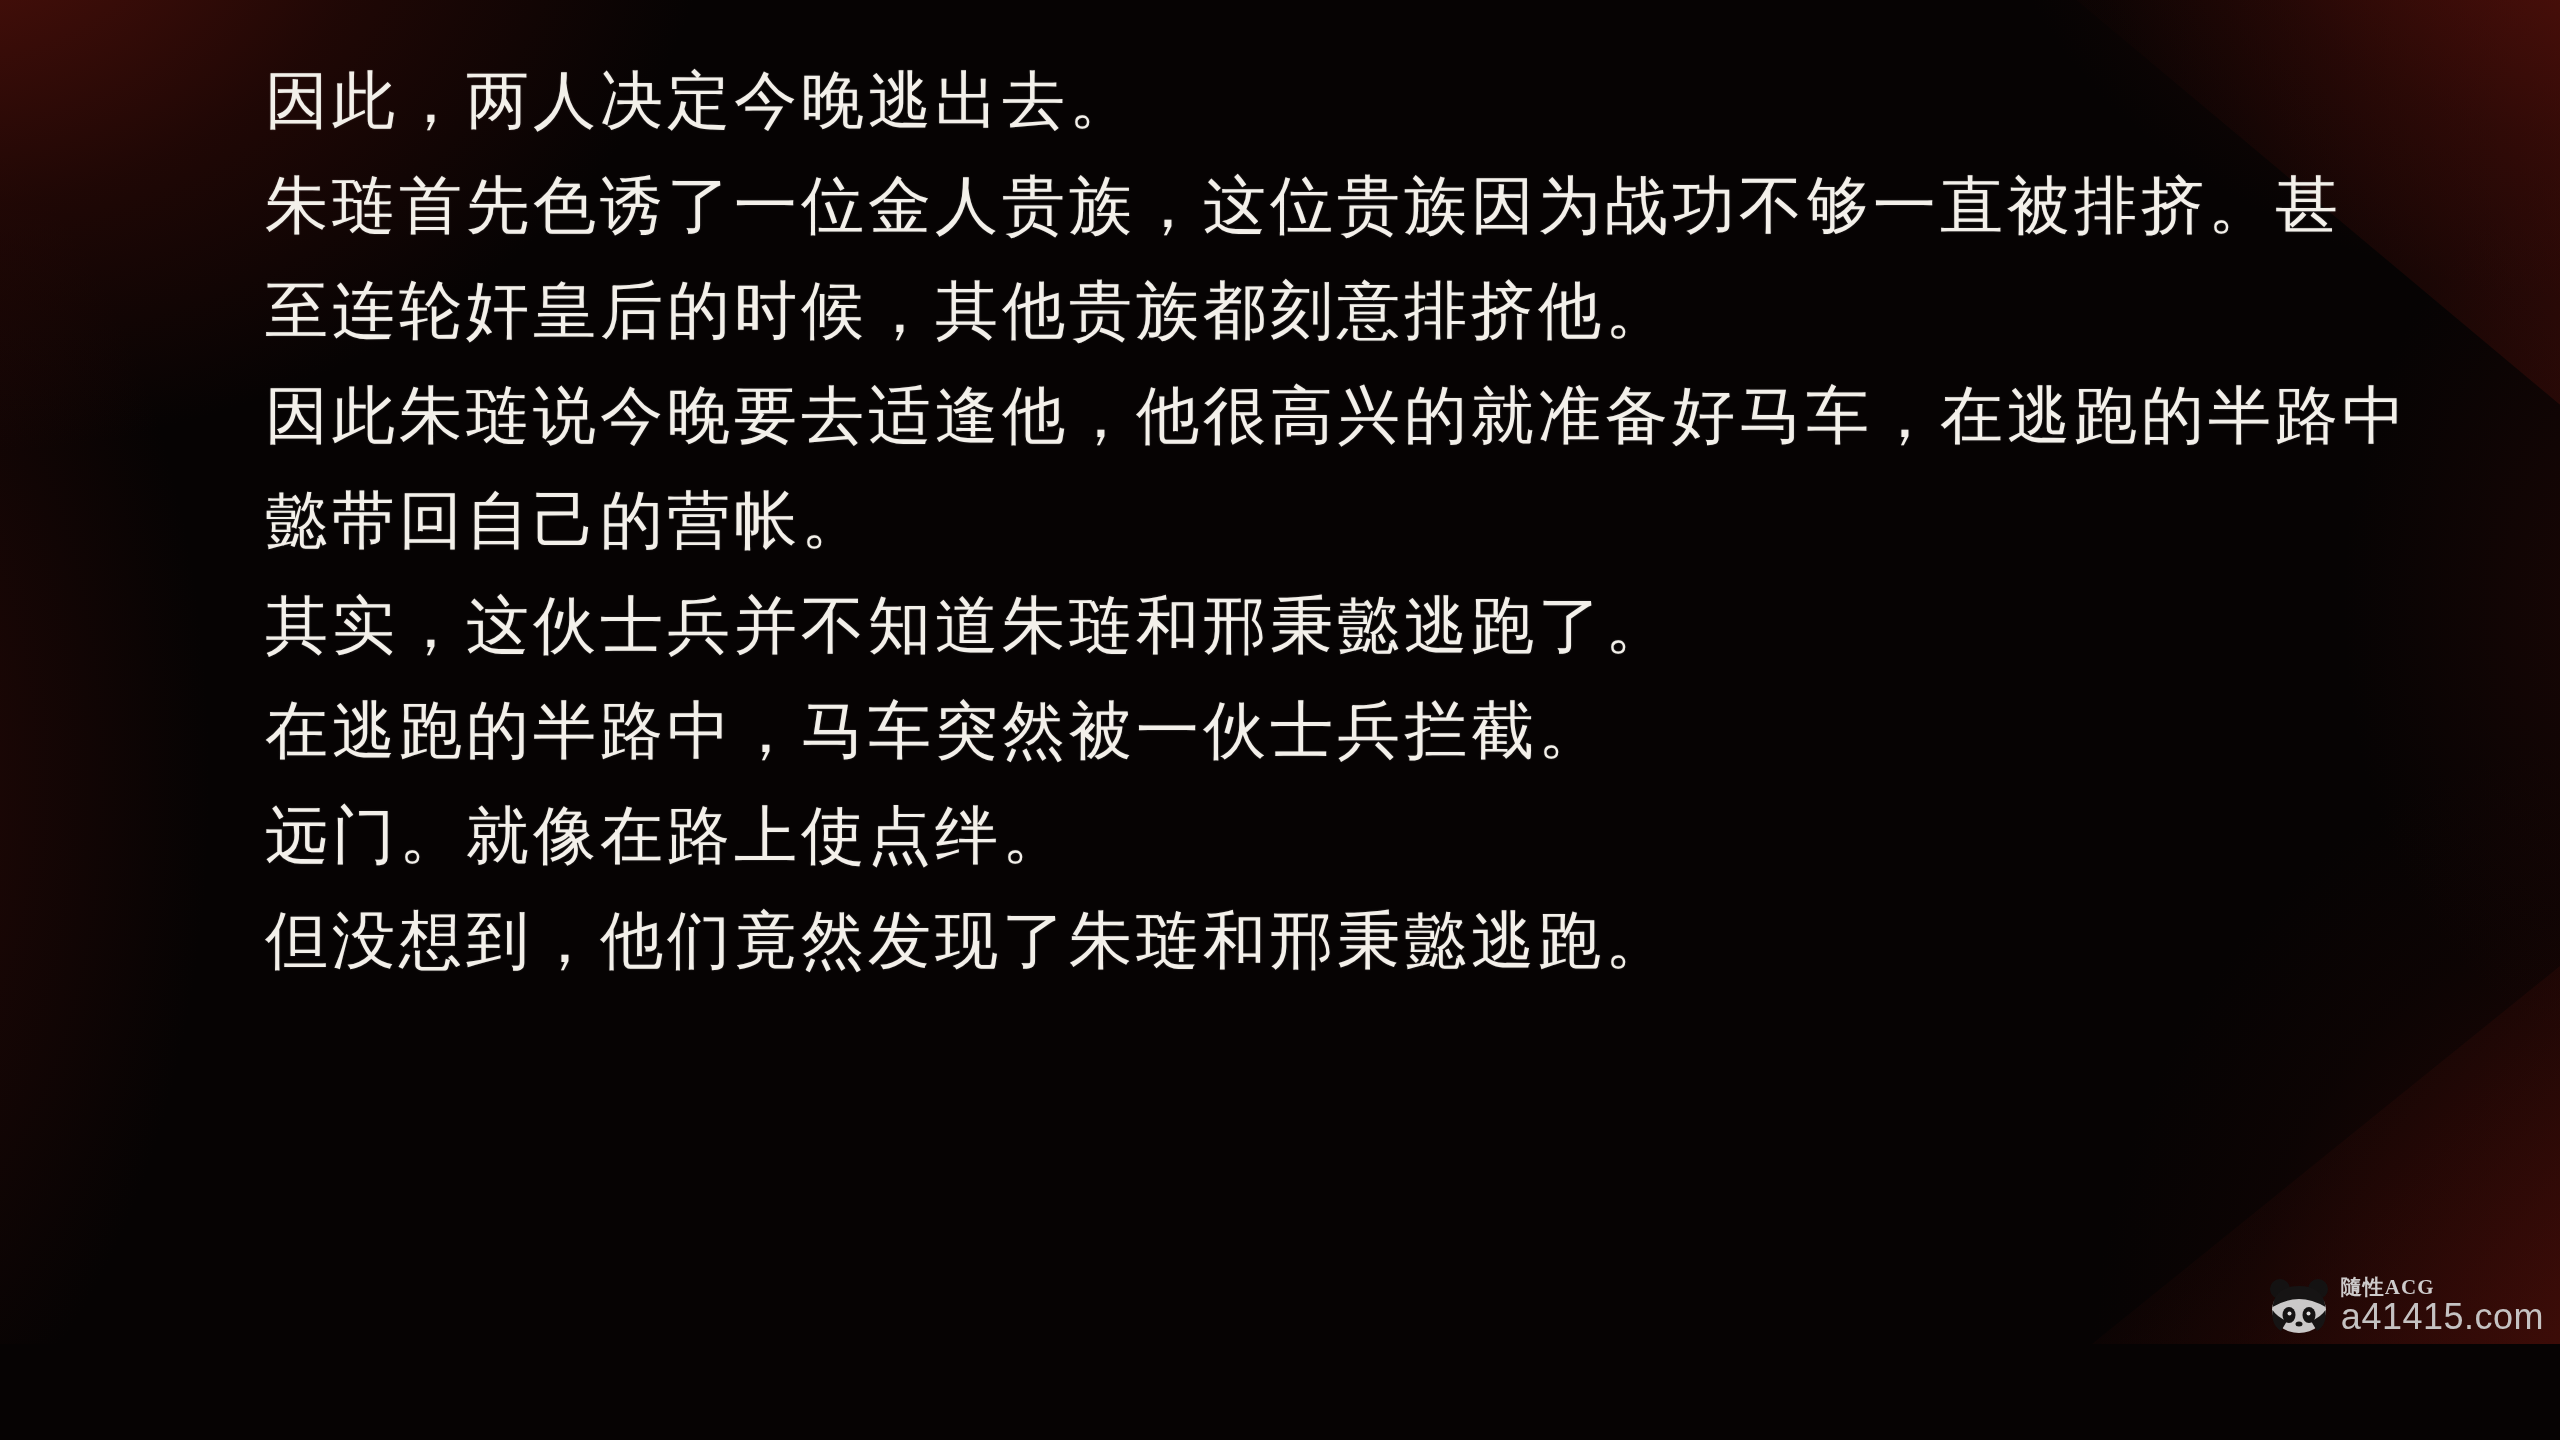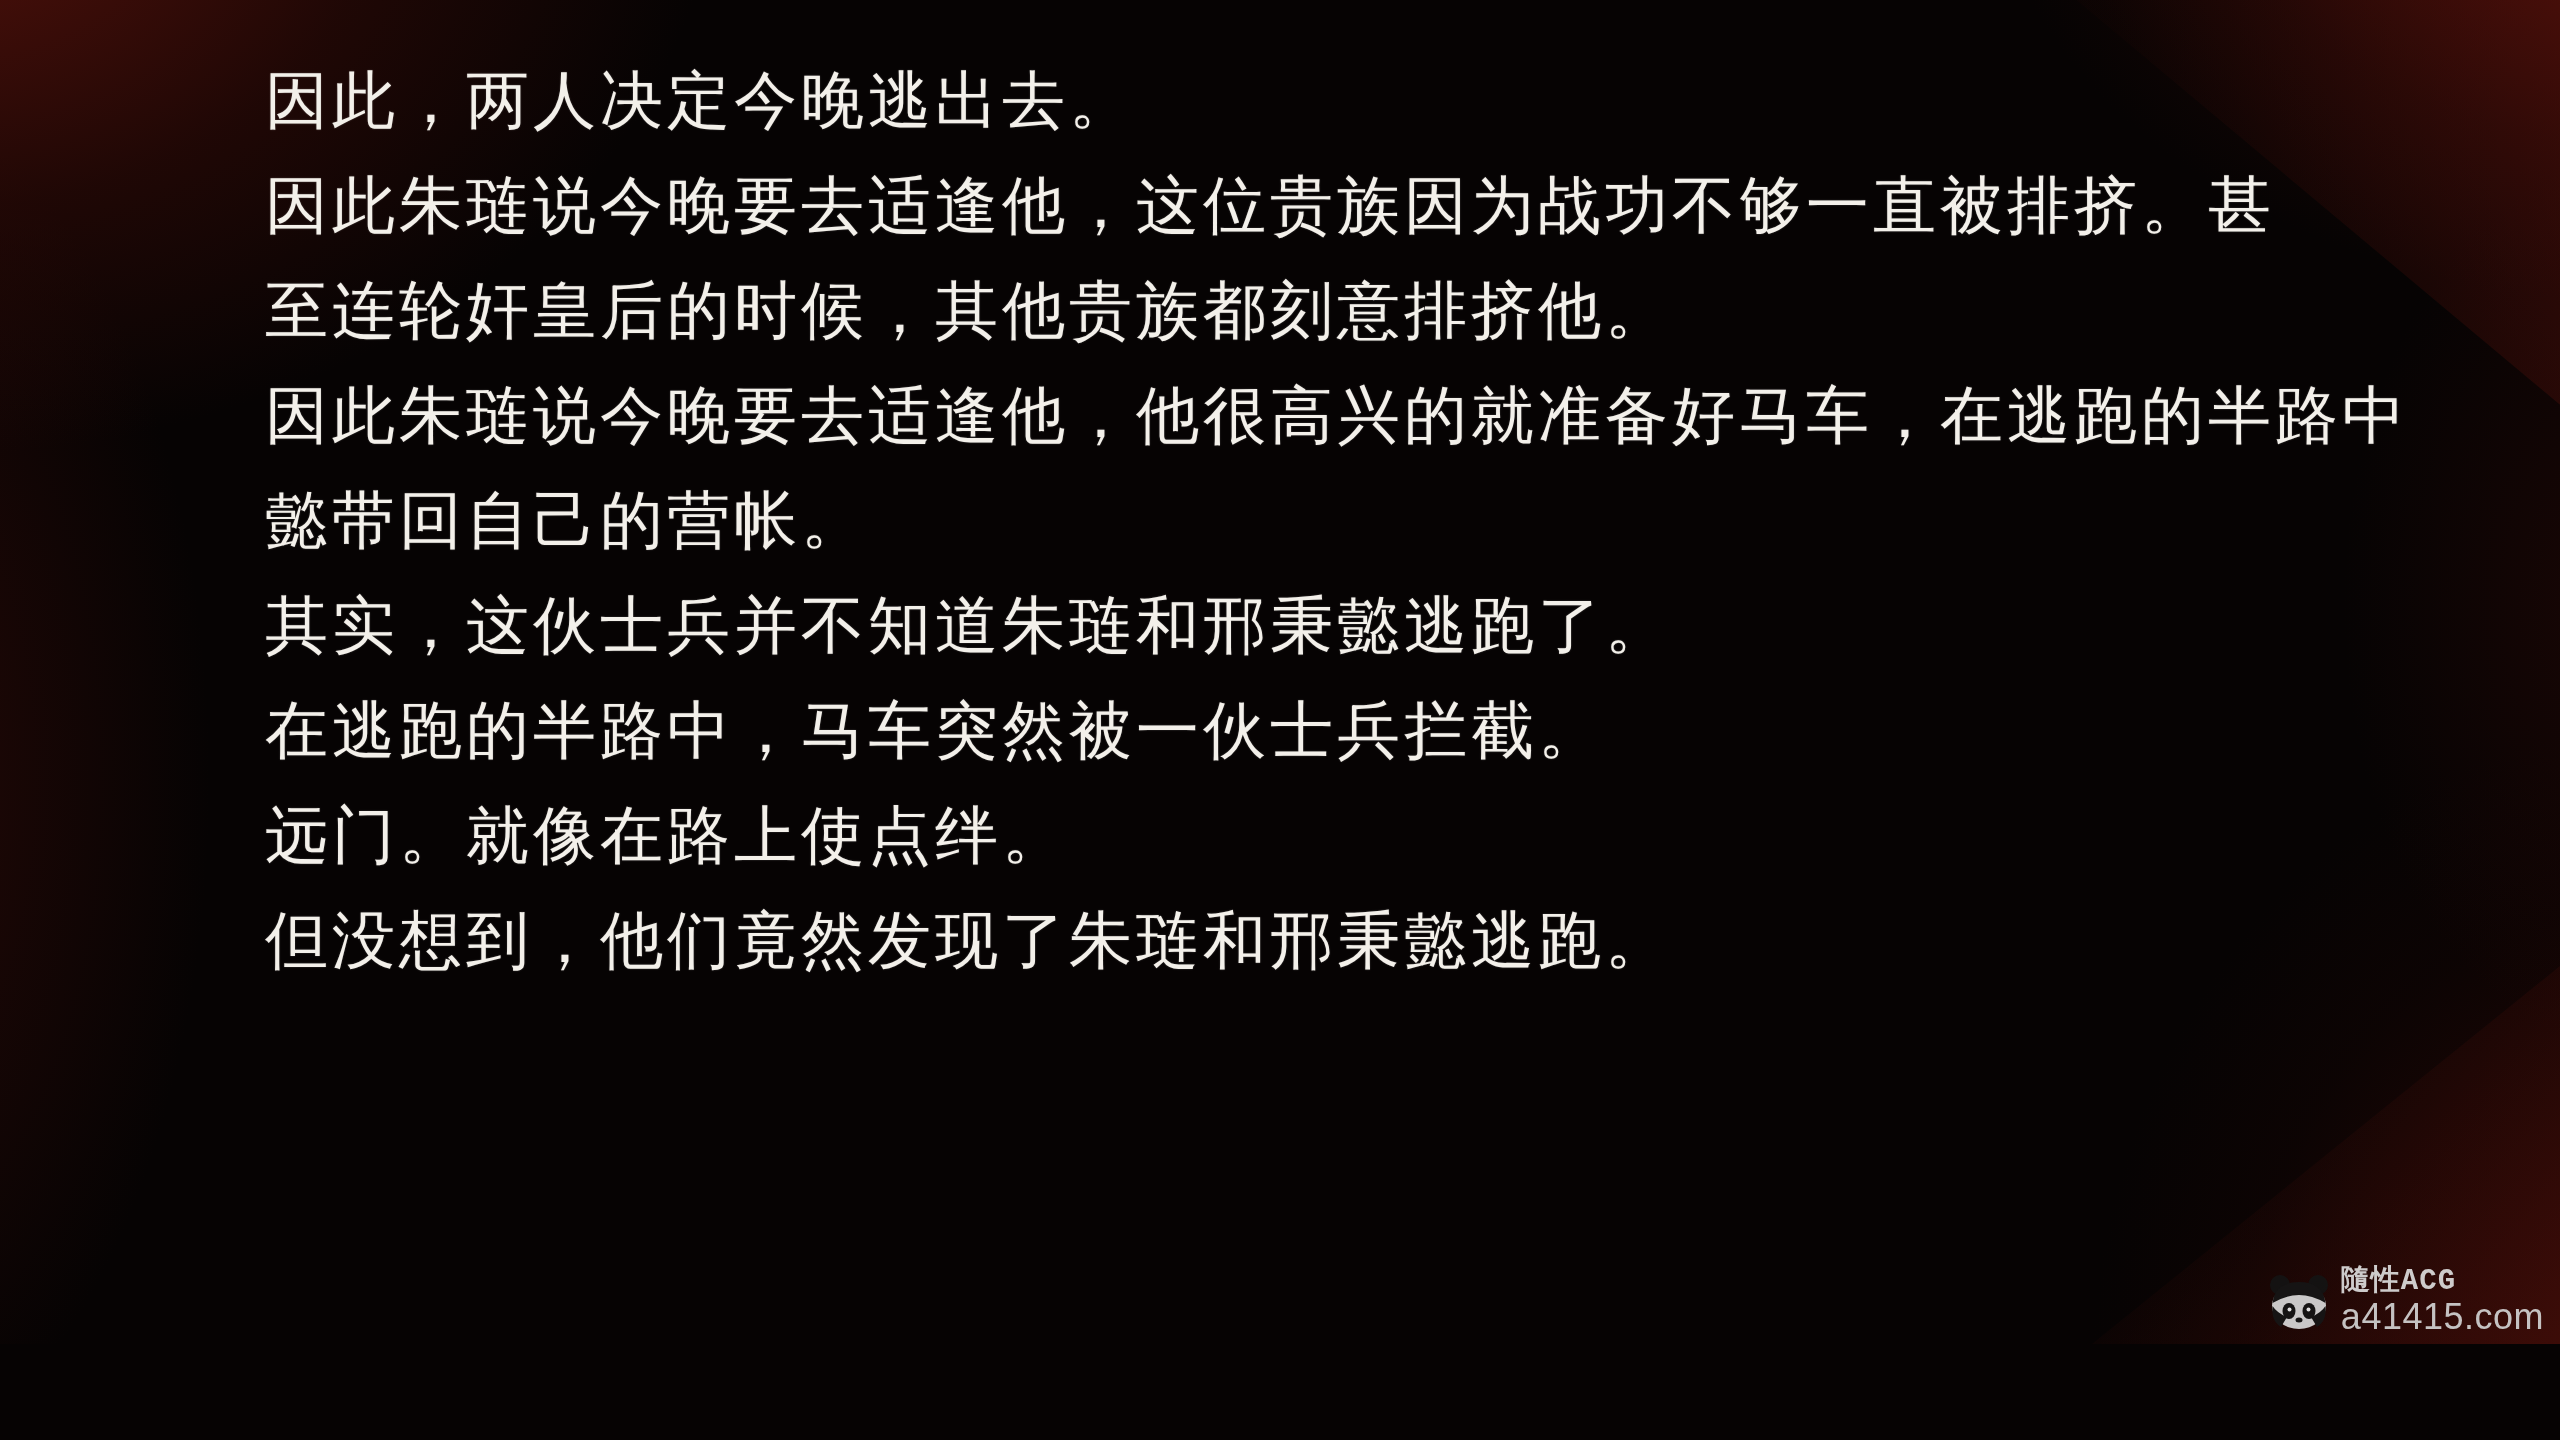--- a/index.html
+++ b/index.html
@@ -58,43 +58,43 @@
     bottom: 8px;
     display: flex;
     align-items: center;
     gap: 10px;
     opacity: 0.92;
   }
   .wm-icon { display: block; width: 64px; height: 58px; }
   .wm-text { display: flex; flex-direction: column; line-height: 1.06; }
   .wm-brand {
     color: #dcdcdc;
-    font-family: Liberation Mono, monospace;
-    font-size: 29px;
+    font-family: Liberation Serif, serif;
+    font-size: 21px;
     font-weight: bold;
     letter-spacing: 1px;
   }
   .wm-url {
     color: #d2d2d2;
     font-family: "Liberation Sans", "DejaVu Sans", sans-serif;
     font-size: 36px;
     letter-spacing: 0.5px;
   }
 </style>
 </head>
 <body>
 
 <div class="page">
 
   <div class="facet-top-right"></div>
   <div class="facet-bottom-right"></div>
 
   <div class="text-block">
     <div class="line">因此，两人决定今晚逃出去。</div>
-    <div class="line">因此朱琏说今晚要去适逢他，这位贵族因为战功不够一直被排挤。甚</div>
+    <div class="line">朱琏首先色诱了一位金人贵族，这位贵族因为战功不够一直被排挤。甚</div>
     <div class="line">至连轮奸皇后的时候，其他贵族都刻意排挤他。</div>
     <div class="line">因此朱琏说今晚要去适逢他，他很高兴的就准备好马车，在逃跑的半路中</div>
     <div class="line">懿带回自己的营帐。</div>
     <div class="line">其实，这伙士兵并不知道朱琏和邢秉懿逃跑了。</div>
     <div class="line">在逃跑的半路中，马车突然被一伙士兵拦截。</div>
     <div class="line">远门。就像在路上使点绊。</div>
     <div class="line">但没想到，他们竟然发现了朱琏和邢秉懿逃跑。</div>
   </div>
 
   <div class="watermark">

